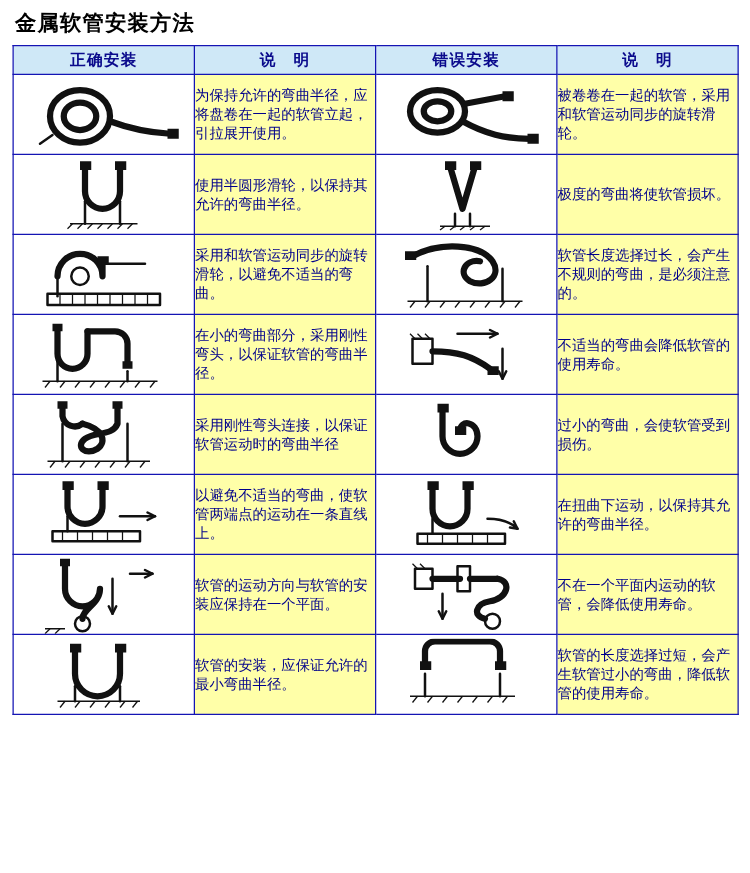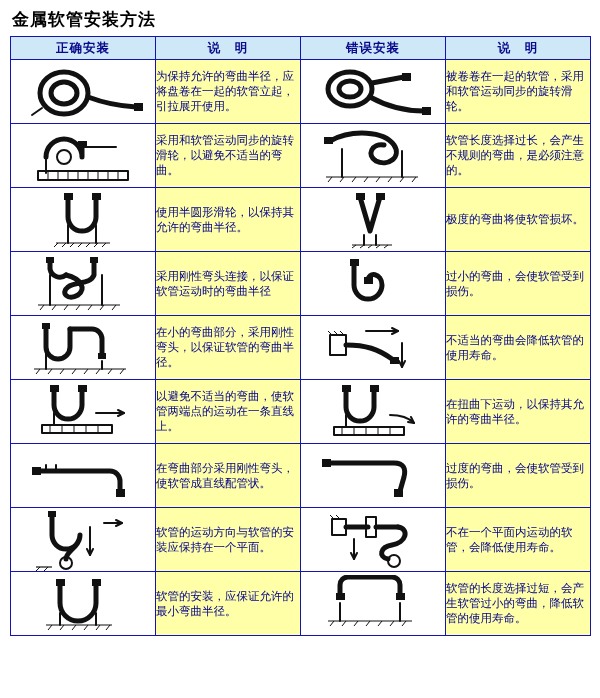--- a/index.html
+++ b/index.html
@@ -114,20 +114,61 @@
               <ellipse cx="42" cy="26" rx="22" ry="17" class="hose" stroke-width="7"></ellipse>
               <ellipse cx="42" cy="26" rx="11" ry="8" class="hose" stroke-width="5"></ellipse>
               <path d="M62 34 C 80 44, 96 48, 116 48" class="hose" stroke-width="6"></path>
               <rect x="114" y="44" width="9" height="8" class="solidblk"></rect>
               <path d="M64 20 L 96 14" class="hose" stroke-width="5"></path>
               <rect x="94" y="10" width="9" height="8" class="solidblk"></rect>
             </svg>
           </div>
         </td>
         <td class="txtcell">被卷卷在一起的软管，采用和软管运动同步的旋转滑轮。</td>
+      </tr>
+
+      <tr>
+        <td class="imgcell">
+          <div class="svgwrap">
+            <svg width="130" height="58" viewBox="0 0 130 58">
+              <path d="M50 6 L50 26 A14 14 0 0 0 78 26 L78 6" class="hose" stroke-width="5"></path>
+              <rect x="46" y="2" width="9" height="7" class="solidblk"></rect>
+              <rect x="74" y="2" width="9" height="7" class="solidblk"></rect>
+              <path d="M50 34 L50 52" class="hose-thin"></path>
+              <path d="M78 34 L78 52" class="hose-thin"></path>
+              <line x1="38" y1="52" x2="92" y2="52" class="wall"></line>
+              <line x1="40" y1="52" x2="36" y2="56" class="hatch"></line>
+              <line x1="48" y1="52" x2="44" y2="56" class="hatch"></line>
+              <line x1="56" y1="52" x2="52" y2="56" class="hatch"></line>
+              <line x1="64" y1="52" x2="60" y2="56" class="hatch"></line>
+              <line x1="72" y1="52" x2="68" y2="56" class="hatch"></line>
+              <line x1="80" y1="52" x2="76" y2="56" class="hatch"></line>
+              <line x1="88" y1="52" x2="84" y2="56" class="hatch"></line>
+            </svg>
+          </div>
+        </td>
+        <td class="txtcell">使用半圆形滑轮，以保持其允许的弯曲半径。</td>
+        <td class="imgcell">
+          <div class="svgwrap">
+            <svg width="130" height="58" viewBox="0 0 130 58">
+              <path d="M52 6 L62 40 L72 6" class="hose" stroke-width="5"></path>
+              <rect x="48" y="2" width="9" height="7" class="solidblk"></rect>
+              <rect x="68" y="2" width="9" height="7" class="solidblk"></rect>
+              <path d="M56 44 L56 54" class="hose-thin"></path>
+              <path d="M68 44 L68 54" class="hose-thin"></path>
+              <line x1="44" y1="54" x2="84" y2="54" class="wall"></line>
+              <line x1="48" y1="54" x2="44" y2="57" class="hatch"></line>
+              <line x1="56" y1="54" x2="52" y2="57" class="hatch"></line>
+              <line x1="64" y1="54" x2="60" y2="57" class="hatch"></line>
+              <line x1="72" y1="54" x2="68" y2="57" class="hatch"></line>
+              <line x1="80" y1="54" x2="76" y2="57" class="hatch"></line>
+            </svg>
+          </div>
+        </td>
+        <td class="txtcell">极度的弯曲将使软管损坏。</td>
       </tr>
 
       <tr>
         <td class="imgcell">
           <div class="svgwrap">
             <svg width="134" height="58" viewBox="0 0 134 58">
               <path d="M30 30 A18 18 0 0 1 66 30 L66 20" class="hose" stroke-width="5"></path>
               <circle cx="48" cy="30" r="7" class="hose-thin"></circle>
               <rect x="62" y="14" width="9" height="7" class="solidblk"></rect>
               <path d="M30 30 L30 46" class="hose-thin"></path>
@@ -158,95 +199,20 @@
               <line x1="50" y1="50" x2="46" y2="55" class="hatch"></line>
               <line x1="62" y1="50" x2="58" y2="55" class="hatch"></line>
               <line x1="74" y1="50" x2="70" y2="55" class="hatch"></line>
               <line x1="86" y1="50" x2="82" y2="55" class="hatch"></line>
               <line x1="98" y1="50" x2="94" y2="55" class="hatch"></line>
               <line x1="110" y1="50" x2="106" y2="55" class="hatch"></line>
             </svg>
           </div>
         </td>
         <td class="txtcell">软管长度选择过长，会产生不规则的弯曲，是必须注意的。</td>
-      </tr>
-
-      <tr>
-        <td class="imgcell">
-          <div class="svgwrap">
-            <svg width="130" height="58" viewBox="0 0 130 58">
-              <path d="M50 6 L50 26 A14 14 0 0 0 78 26 L78 6" class="hose" stroke-width="5"></path>
-              <rect x="46" y="2" width="9" height="7" class="solidblk"></rect>
-              <rect x="74" y="2" width="9" height="7" class="solidblk"></rect>
-              <path d="M50 34 L50 52" class="hose-thin"></path>
-              <path d="M78 34 L78 52" class="hose-thin"></path>
-              <line x1="38" y1="52" x2="92" y2="52" class="wall"></line>
-              <line x1="40" y1="52" x2="36" y2="56" class="hatch"></line>
-              <line x1="48" y1="52" x2="44" y2="56" class="hatch"></line>
-              <line x1="56" y1="52" x2="52" y2="56" class="hatch"></line>
-              <line x1="64" y1="52" x2="60" y2="56" class="hatch"></line>
-              <line x1="72" y1="52" x2="68" y2="56" class="hatch"></line>
-              <line x1="80" y1="52" x2="76" y2="56" class="hatch"></line>
-              <line x1="88" y1="52" x2="84" y2="56" class="hatch"></line>
-            </svg>
-          </div>
-        </td>
-        <td class="txtcell">使用半圆形滑轮，以保持其允许的弯曲半径。</td>
-        <td class="imgcell">
-          <div class="svgwrap">
-            <svg width="130" height="58" viewBox="0 0 130 58">
-              <path d="M52 6 L62 40 L72 6" class="hose" stroke-width="5"></path>
-              <rect x="48" y="2" width="9" height="7" class="solidblk"></rect>
-              <rect x="68" y="2" width="9" height="7" class="solidblk"></rect>
-              <path d="M56 44 L56 54" class="hose-thin"></path>
-              <path d="M68 44 L68 54" class="hose-thin"></path>
-              <line x1="44" y1="54" x2="84" y2="54" class="wall"></line>
-              <line x1="48" y1="54" x2="44" y2="57" class="hatch"></line>
-              <line x1="56" y1="54" x2="52" y2="57" class="hatch"></line>
-              <line x1="64" y1="54" x2="60" y2="57" class="hatch"></line>
-              <line x1="72" y1="54" x2="68" y2="57" class="hatch"></line>
-              <line x1="80" y1="54" x2="76" y2="57" class="hatch"></line>
-            </svg>
-          </div>
-        </td>
-        <td class="txtcell">极度的弯曲将使软管损坏。</td>
-      </tr>
-
-      <tr>
-        <td class="imgcell">
-          <div class="svgwrap">
-            <svg width="134" height="58" viewBox="0 0 134 58">
-              <path d="M34 6 L34 14 A10 10 0 0 0 50 20" class="hose" stroke-width="4"></path>
-              <path d="M50 20 C 66 24, 70 34, 62 40 C 52 46, 44 38, 52 32 C 60 26, 74 30, 78 20 L78 8" class="hose" stroke-width="4"></path>
-              <rect x="30" y="2" width="8" height="6" class="solidblk"></rect>
-              <rect x="74" y="2" width="8" height="6" class="solidblk"></rect>
-              <path d="M34 20 L34 50" class="hose-thin"></path>
-              <path d="M86 20 L86 50" class="hose-thin"></path>
-              <line x1="22" y1="50" x2="104" y2="50" class="wall"></line>
-              <line x1="28" y1="50" x2="24" y2="55" class="hatch"></line>
-              <line x1="40" y1="50" x2="36" y2="55" class="hatch"></line>
-              <line x1="52" y1="50" x2="48" y2="55" class="hatch"></line>
-              <line x1="64" y1="50" x2="60" y2="55" class="hatch"></line>
-              <line x1="76" y1="50" x2="72" y2="55" class="hatch"></line>
-              <line x1="88" y1="50" x2="84" y2="55" class="hatch"></line>
-              <line x1="100" y1="50" x2="96" y2="55" class="hatch"></line>
-            </svg>
-          </div>
-        </td>
-        <td class="txtcell">采用刚性弯头连接，以保证软管运动时的弯曲半径</td>
-        <td class="imgcell">
-          <div class="svgwrap">
-            <svg width="134" height="58" viewBox="0 0 134 58">
-              <path d="M48 8 L48 30 A14 14 0 0 0 76 30 C 76 18, 62 16, 62 26" class="hose" stroke-width="5"></path>
-              <rect x="44" y="4" width="9" height="7" class="solidblk"></rect>
-              <rect x="58" y="22" width="9" height="7" class="solidblk"></rect>
-            </svg>
-          </div>
-        </td>
-        <td class="txtcell">过小的弯曲，会使软管受到损伤。</td>
       </tr>
 
       <tr>
         <td class="imgcell">
           <div class="svgwrap">
             <svg width="134" height="58" viewBox="0 0 134 58">
               <path d="M30 8 L30 28 A12 12 0 0 0 54 28 L54 10" class="hose" stroke-width="4"></path>
               <path d="M54 10 L76 10 A10 10 0 0 1 86 20 L86 36" class="hose" stroke-width="4"></path>
               <rect x="26" y="4" width="8" height="6" class="solidblk"></rect>
               <rect x="82" y="34" width="8" height="6" class="solidblk"></rect>
@@ -281,20 +247,54 @@
             </svg>
           </div>
         </td>
         <td class="txtcell">不适当的弯曲会降低软管的使用寿命。</td>
       </tr>
 
       <tr>
         <td class="imgcell">
           <div class="svgwrap">
             <svg width="134" height="58" viewBox="0 0 134 58">
+              <path d="M34 6 L34 14 A10 10 0 0 0 50 20" class="hose" stroke-width="4"></path>
+              <path d="M50 20 C 66 24, 70 34, 62 40 C 52 46, 44 38, 52 32 C 60 26, 74 30, 78 20 L78 8" class="hose" stroke-width="4"></path>
+              <rect x="30" y="2" width="8" height="6" class="solidblk"></rect>
+              <rect x="74" y="2" width="8" height="6" class="solidblk"></rect>
+              <path d="M34 20 L34 50" class="hose-thin"></path>
+              <path d="M86 20 L86 50" class="hose-thin"></path>
+              <line x1="22" y1="50" x2="104" y2="50" class="wall"></line>
+              <line x1="28" y1="50" x2="24" y2="55" class="hatch"></line>
+              <line x1="40" y1="50" x2="36" y2="55" class="hatch"></line>
+              <line x1="52" y1="50" x2="48" y2="55" class="hatch"></line>
+              <line x1="64" y1="50" x2="60" y2="55" class="hatch"></line>
+              <line x1="76" y1="50" x2="72" y2="55" class="hatch"></line>
+              <line x1="88" y1="50" x2="84" y2="55" class="hatch"></line>
+              <line x1="100" y1="50" x2="96" y2="55" class="hatch"></line>
+            </svg>
+          </div>
+        </td>
+        <td class="txtcell">采用刚性弯头连接，以保证软管运动时的弯曲半径</td>
+        <td class="imgcell">
+          <div class="svgwrap">
+            <svg width="134" height="58" viewBox="0 0 134 58">
+              <path d="M48 8 L48 30 A14 14 0 0 0 76 30 C 76 18, 62 16, 62 26" class="hose" stroke-width="5"></path>
+              <rect x="44" y="4" width="9" height="7" class="solidblk"></rect>
+              <rect x="58" y="22" width="9" height="7" class="solidblk"></rect>
+            </svg>
+          </div>
+        </td>
+        <td class="txtcell">过小的弯曲，会使软管受到损伤。</td>
+      </tr>
+
+      <tr>
+        <td class="imgcell">
+          <div class="svgwrap">
+            <svg width="134" height="58" viewBox="0 0 134 58">
               <path d="M38 6 L38 22 A14 14 0 0 0 66 22 L66 6" class="hose" stroke-width="5"></path>
               <rect x="34" y="2" width="9" height="7" class="solidblk"></rect>
               <rect x="62" y="2" width="9" height="7" class="solidblk"></rect>
               <path d="M38 30 L38 42" class="hose-thin"></path>
               <rect x="26" y="42" width="70" height="8" class="hose-thin"></rect>
               <line x1="34" y1="42" x2="34" y2="50" class="hatch"></line>
               <line x1="46" y1="42" x2="46" y2="50" class="hatch"></line>
               <line x1="58" y1="42" x2="58" y2="50" class="hatch"></line>
               <line x1="70" y1="42" x2="70" y2="50" class="hatch"></line>
               <line x1="82" y1="42" x2="82" y2="50" class="hatch"></line>
@@ -318,43 +318,20 @@
               <line x1="72" y1="44" x2="72" y2="52" class="hatch"></line>
               <line x1="84" y1="44" x2="84" y2="52" class="hatch"></line>
               <path d="M84 32 C 96 32, 104 36, 108 40" class="hose-thin"></path>
               <path d="M108 40 L102 39 M108 40 L105 34" class="hose-thin"></path>
             </svg>
           </div>
         </td>
         <td class="txtcell">在扭曲下运动，以保持其允许的弯曲半径。</td>
       </tr>
 
-      <tr>
-        <td class="imgcell">
-          <div class="svgwrap">
-            <svg width="134" height="58" viewBox="0 0 134 58">
-              <path d="M22 24 L94 24 A10 10 0 0 1 104 34 L104 44" class="hose" stroke-width="5"></path>
-              <rect x="16" y="20" width="9" height="8" class="solidblk"></rect>
-              <rect x="100" y="42" width="9" height="8" class="solidblk"></rect>
-              <path d="M30 24 L30 18 M40 24 L40 18" class="hose-thin"></path>
-            </svg>
-          </div>
-        </td>
-        <td class="txtcell">在弯曲部分采用刚性弯头，使软管成直线配管状。</td>
-        <td class="imgcell">
-          <div class="svgwrap">
-            <svg width="134" height="58" viewBox="0 0 134 58">
-              <path d="M22 16 L88 16 C 98 16, 100 22, 98 30 L94 44" class="hose" stroke-width="4"></path>
-              <rect x="16" y="12" width="9" height="8" class="solidblk"></rect>
-              <rect x="88" y="42" width="9" height="8" class="solidblk"></rect>
-            </svg>
-          </div>
-        </td>
-        <td class="txtcell">过度的弯曲，会使软管受到损伤。</td>
-      </tr>
 
       <tr>
         <td class="imgcell">
           <div class="svgwrap">
             <svg width="134" height="62" viewBox="0 0 134 62">
               <path d="M36 6 L36 26 A14 14 0 0 0 64 26 C 64 38, 50 42, 50 50" class="hose" stroke-width="4"></path>
               <rect x="32" y="2" width="8" height="6" class="solidblk"></rect>
               <circle cx="50" cy="54" r="6" class="hose-thin"></circle>
               <path d="M74 18 L74 46" class="hose-thin"></path>
               <path d="M74 46 L71 40 M74 46 L77 40" class="hose-thin"></path>

